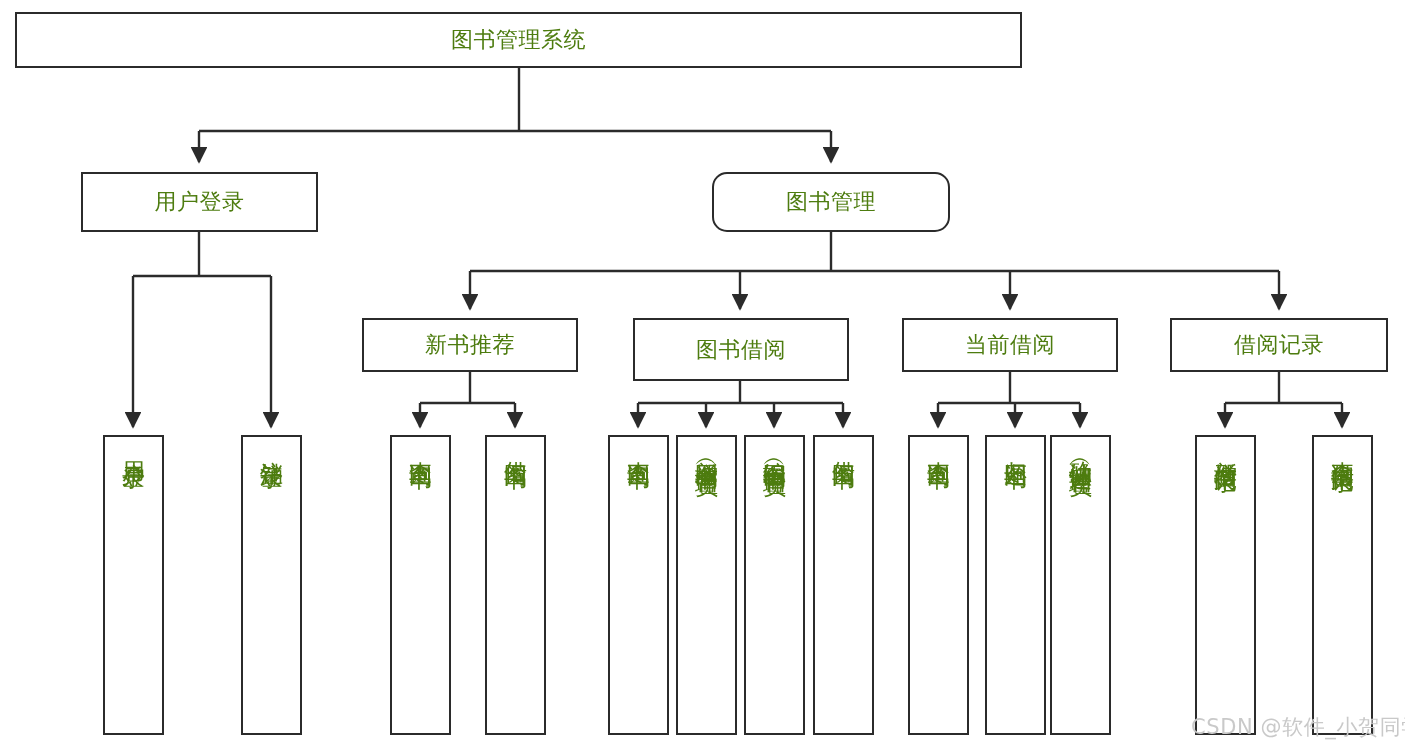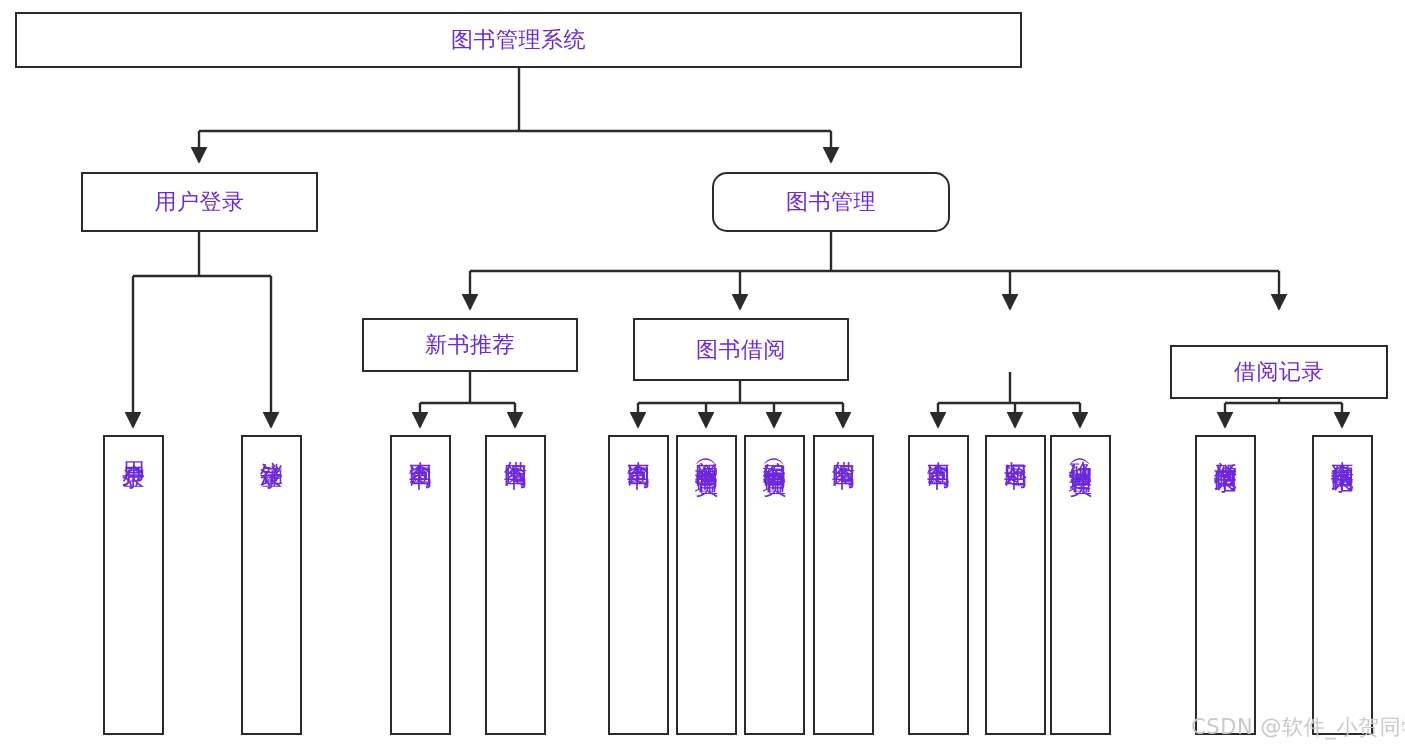--- a/index.html
+++ b/index.html
@@ -25,21 +25,21 @@
     height: 747px;
   }
   .node {
     position: absolute;
     box-sizing: border-box;
     background: #ffffff;
     border: 2.2px solid #2b2b2b;
     display: flex;
     align-items: center;
     justify-content: center;
-    color: #6d28d9;
+    color: #4d7c0f;
   }
   .node .label {
     display: block;
     text-align: center;
     line-height: 1.16;
     letter-spacing: 0.5px;
   }
   .node.horiz .label {
     font-size: 22px;
     writing-mode: horizontal-tb;
@@ -130,21 +130,24 @@
   <div class="node horiz" style="left:712px; top:172px; width:238px; height:60px;border-radius:15px;">
     <span class="label">图书管理</span>
   </div>
 
   <div class="node horiz" style="left:362px; top:318px; width:216px; height:54px;">
     <span class="label">新书推荐</span>
   </div>
   <div class="node horiz" style="left:633px; top:318px; width:216px; height:63px;">
     <span class="label">图书借阅</span>
   </div>
-  <div class="node horiz" style="left:1170px; top:318px; width:218px; height:54px;margin-top:27px;">
+  <div class="node horiz" style="left:902px; top:318px; width:216px; height:54px;">
+    <span class="label">当前借阅</span>
+  </div>
+  <div class="node horiz" style="left:1170px; top:318px; width:218px; height:54px;">
     <span class="label">借阅记录</span>
   </div>
 
   <div class="node vert" style="left:103px; top:435px; width:61px; height:300px;">
     <span class="label">用户登录</span>
   </div>
   <div class="node vert" style="left:241px; top:435px; width:61px; height:300px;">
     <span class="label">注销登录</span>
   </div>
 

